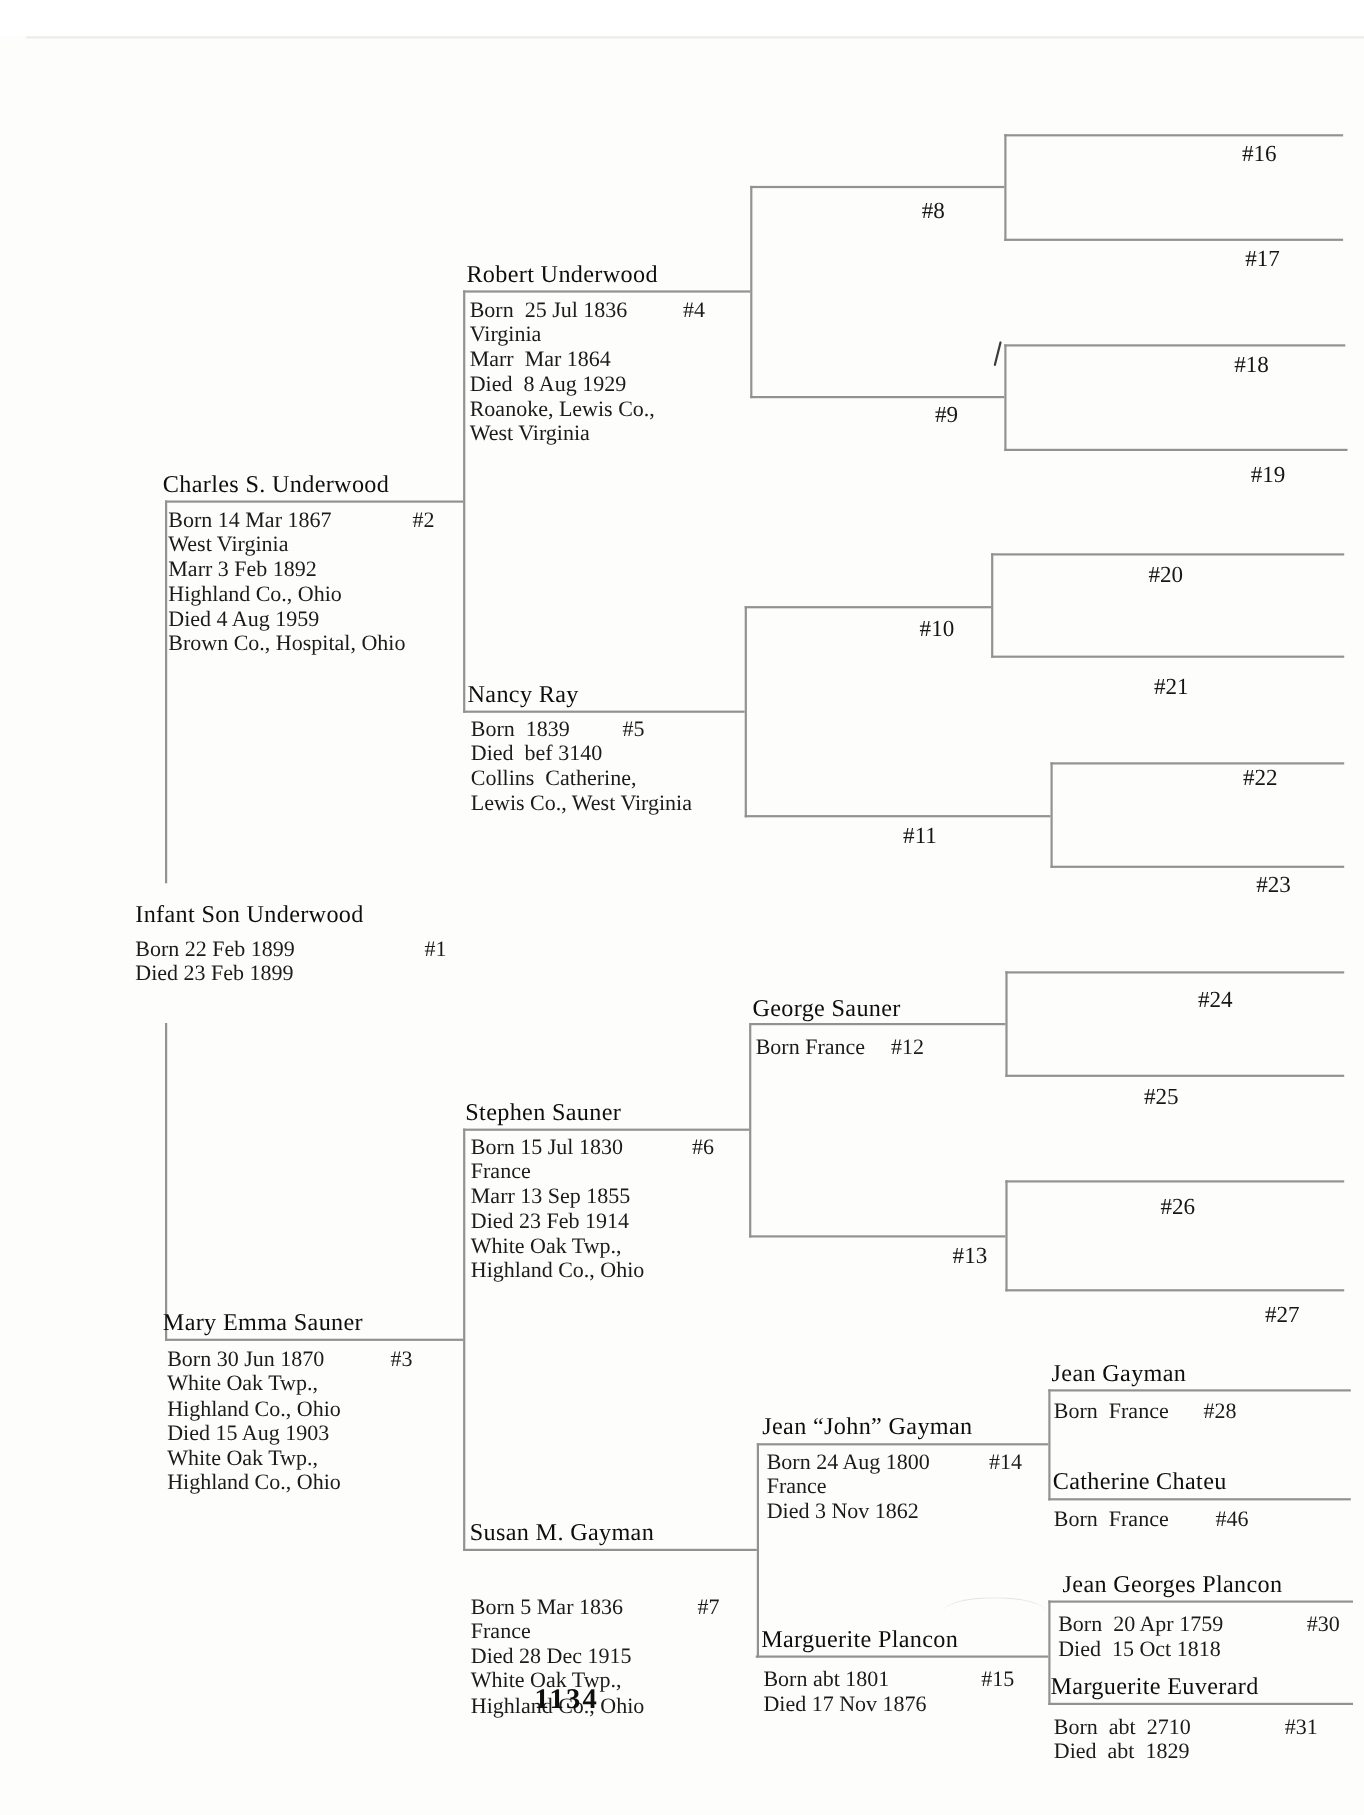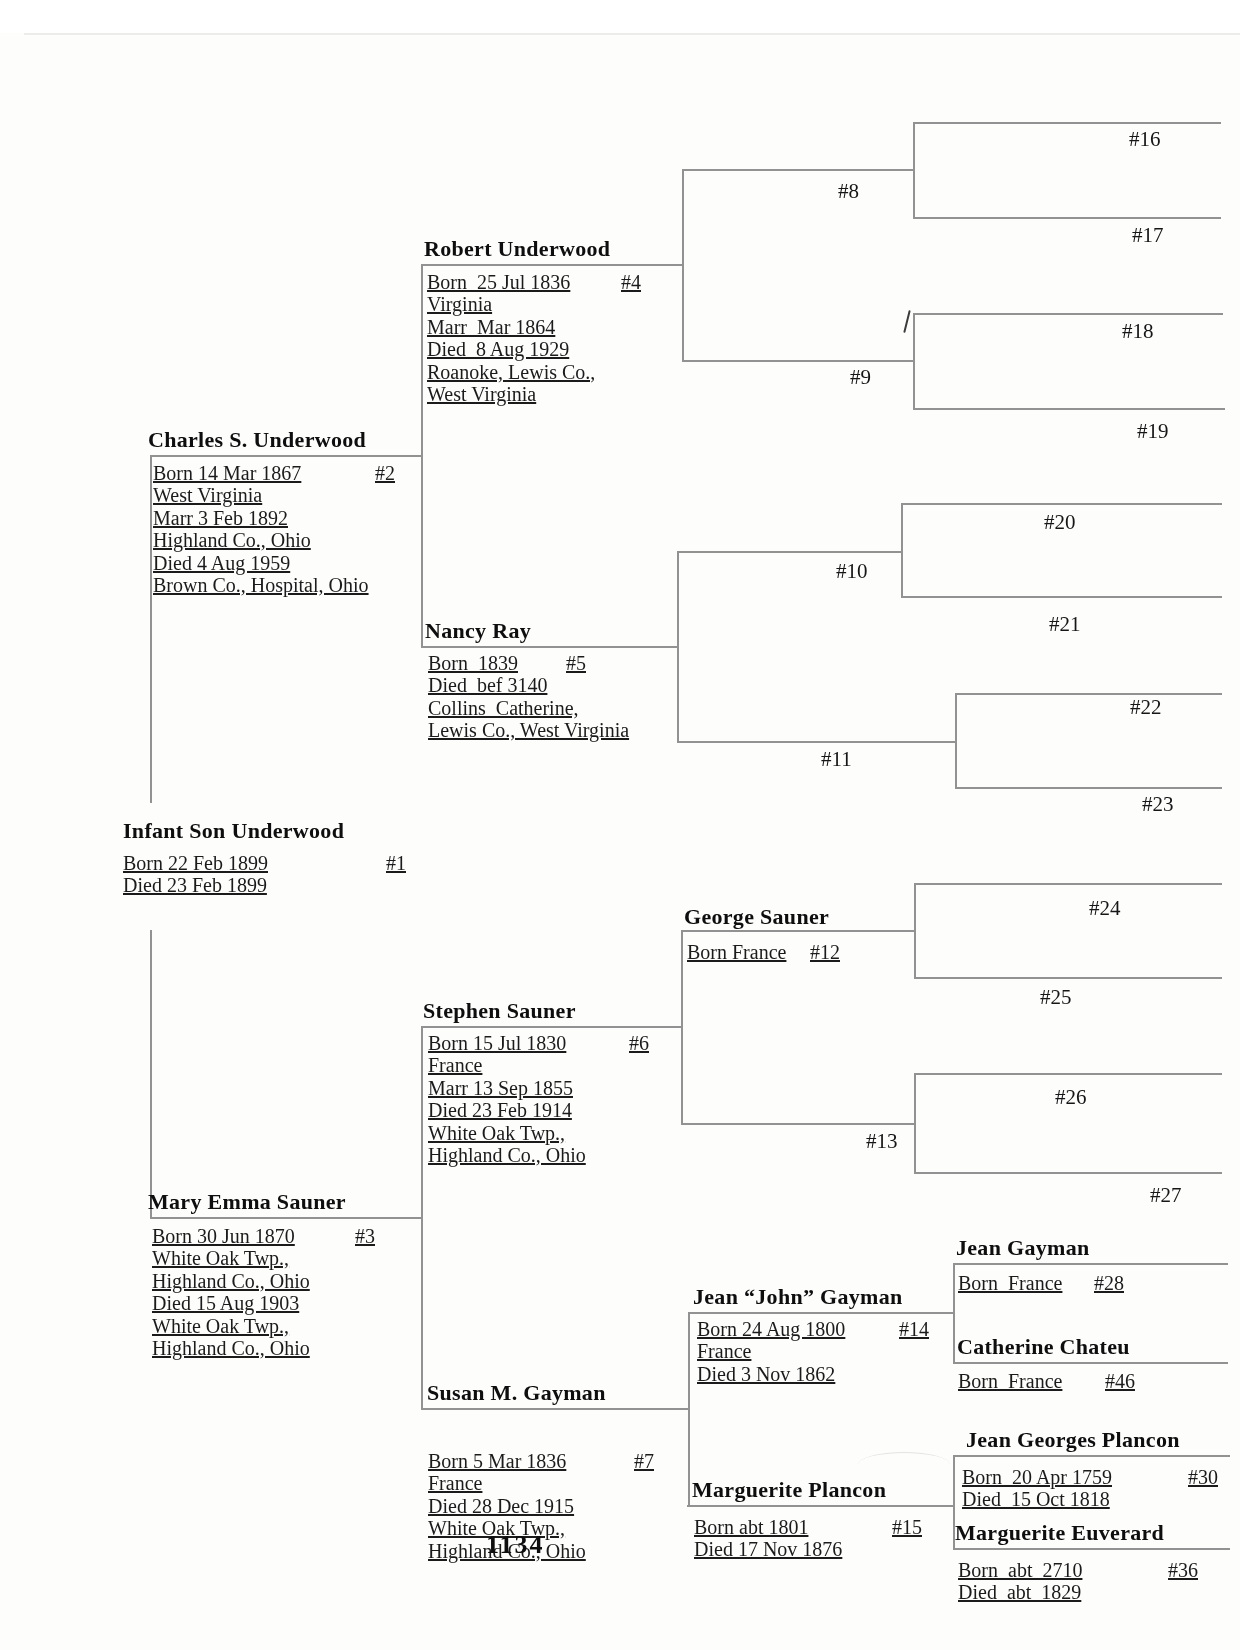--- a/index.html
+++ b/index.html
@@ -7,24 +7,24 @@
     position:relative;width:1240px;height:1650px;margin:0 auto;
     background:#fdfdfc;overflow:hidden;
     font-family:"Liberation Serif","DejaVu Serif",serif;
     color:#1b1b1b;
   }
   .scan-top{position:absolute;left:0;top:0;width:1240px;height:33px;background:#ffffff;}
   .scan-topline{position:absolute;left:24px;top:33px;width:1216px;height:2px;background:#ececea;}
   .hl{position:absolute;height:2px;background:#929292;}
   .vl{position:absolute;width:2px;background:#929292;}
   .pname{
-    position:absolute;font-weight:bold;font-size:22px;line-height:26px;
+    position:absolute;font-weight:normal;font-size:22px;line-height:26px;
     white-space:pre;letter-spacing:.3px;color:#0e0e0e;
   }
-  .pd{position:absolute;font-size:20px;line-height:22.4px;text-decoration:underline;}
+  .pd{position:absolute;font-size:20px;line-height:22.4px;}
   .dl{white-space:pre;}
   .dfirst{display:flex;justify-content:space-between;}
   .num{white-space:pre;}
   .numlab{position:absolute;font-size:21px;line-height:22px;color:#161616;}
   .pageno{
     position:absolute;left:486px;top:1530px;font-weight:bold;font-size:26px;
     letter-spacing:2px;color:#0e0e0e;
   }
   .tickmark{
     position:absolute;left:906px;top:310px;width:2px;height:23px;
@@ -225,21 +225,21 @@
     <div class="pname" style="left:966px;top:1427px">Jean Georges Plancon</div>
     <div class="pd" style="left:962px;top:1466px;width:256px">
       <div class="dl dfirst"><span>Born  20 Apr 1759</span><span class="num">#30</span></div>
       <div class="dl">Died  15 Oct 1818</div>
     </div>
   </div>
 
   <div>
     <div class="pname" style="left:955px;top:1520px">Marguerite Euverard</div>
     <div class="pd" style="left:958px;top:1559px;width:240px">
-      <div class="dl dfirst"><span>Born  abt  2710</span><span class="num">#36</span></div>
+      <div class="dl dfirst"><span>Born  abt  2710</span><span class="num">#31</span></div>
       <div class="dl">Died  abt  1829</div>
     </div>
   </div>
 
   <div class="numlab" style="left:838px;top:180px">#8</div>
   <div class="numlab" style="left:850px;top:366px">#9</div>
   <div class="numlab" style="left:836px;top:560px">#10</div>
   <div class="numlab" style="left:821px;top:748px">#11</div>
   <div class="numlab" style="left:866px;top:1130px">#13</div>
   <div class="numlab" style="left:1129px;top:128px">#16</div>

